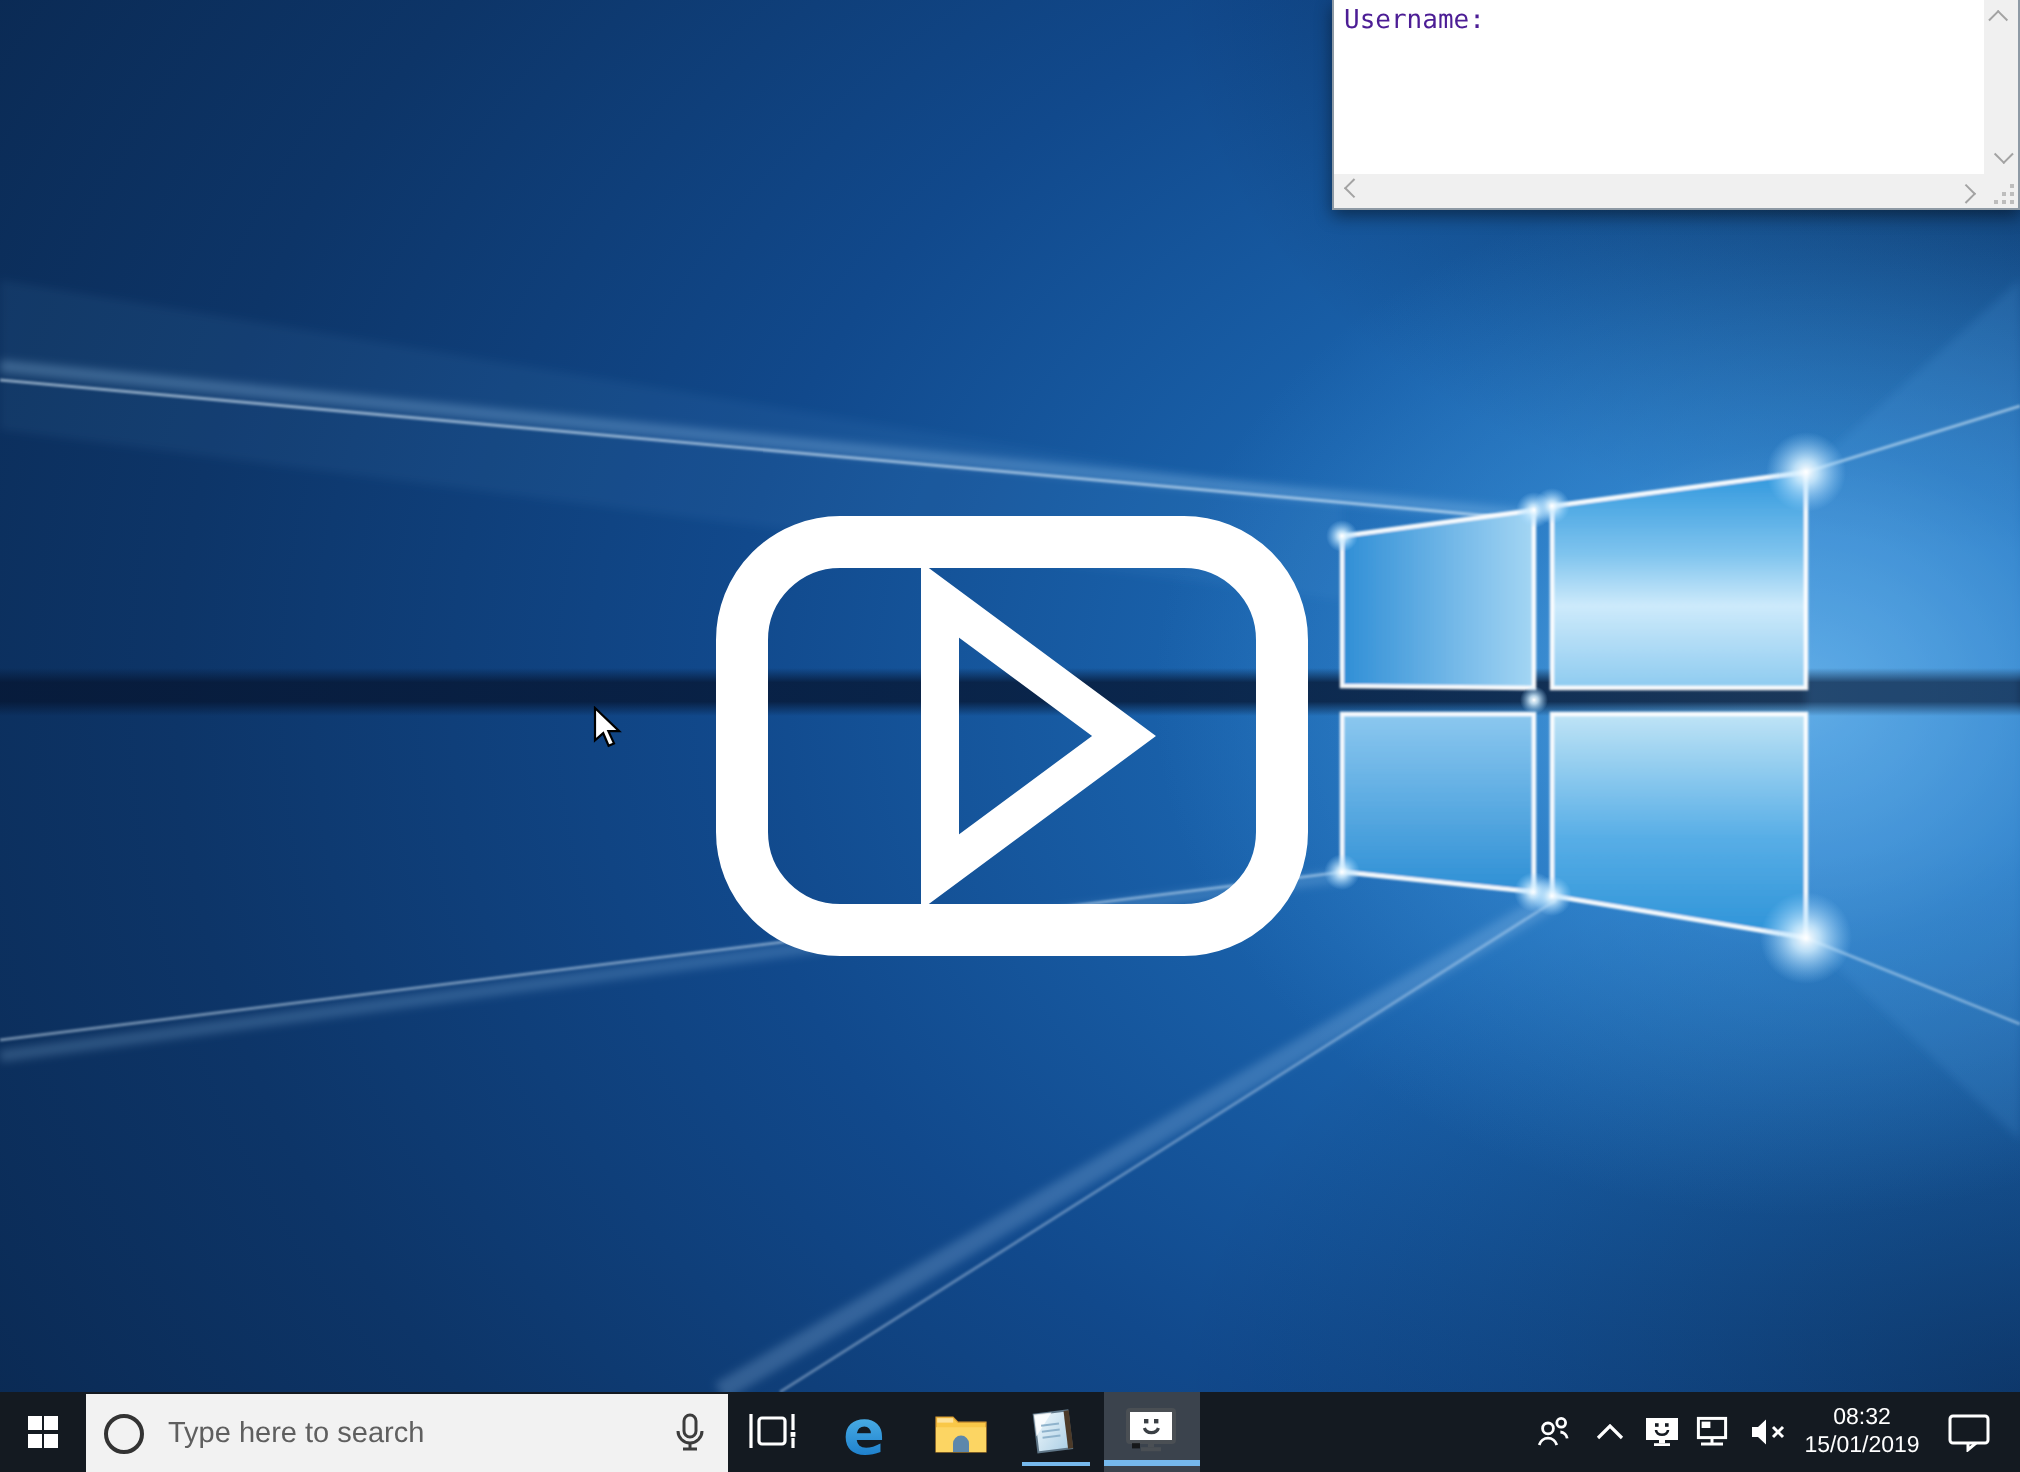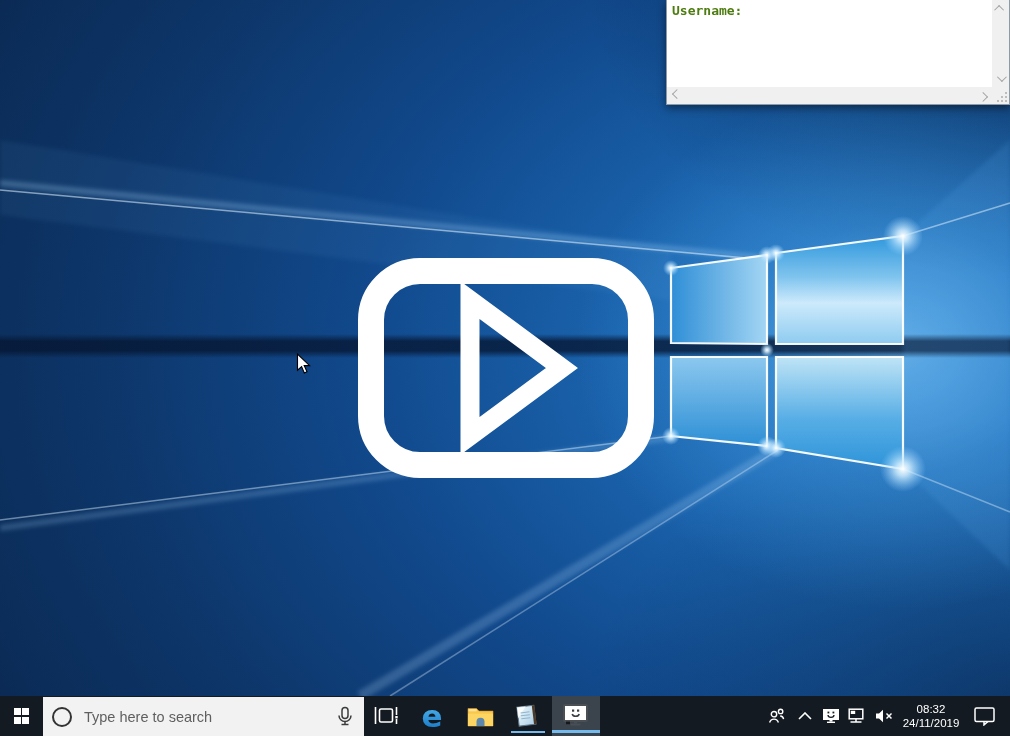--- a/index.html
+++ b/index.html
@@ -21,21 +21,21 @@
 
   
   #notepad-window { position:absolute; left:666px; top:0; width:344px; height:105px;
     background:#fff; border:1px solid #8e9aa5; border-top:none;
     box-shadow:0 3px 8px rgba(0,0,0,.45); display:flex; flex-direction:column; }
   #notepad-menubar { height:19px; background:#fff; display:flex; align-items:center;
     font-size:12px; color:#1b1b1b; padding-left:3px; flex:0 0 auto; }
   #notepad-menubar .menu-item { padding:0 7px; line-height:19px; cursor:default; }
   #notepad-body { flex:1 1 auto; display:flex; min-height:0; }
   #notepad-text { flex:1 1 auto; background:#fff; font-family:"DejaVu Sans Mono","Liberation Mono",monospace;
-    font-size:13px; font-weight:700; color:#4d7c0f; line-height:18px; padding:2px 0 0 5px; overflow:hidden; }
+    font-size:13px; font-weight:400; color:#4c1d95; line-height:18px; padding:2px 0 0 5px; overflow:hidden; }
   .scrollbar-v { flex:0 0 17px; background:#f0f0f0; display:flex; flex-direction:column;
     justify-content:space-between; align-items:center; }
   .scrollbar-h { flex:0 0 17px; background:#f0f0f0; display:flex; align-items:center; }
   .sb-btn { width:17px; height:17px; display:flex; align-items:center; justify-content:center; }
   .chev { width:7px; height:7px; border-left:1.6px solid #a3a3a3; border-top:1.6px solid #a3a3a3; }
   .chev.up    { transform:rotate(45deg)  translateY(2px); }
   .chev.down  { transform:rotate(-135deg) translateY(2px); }
   .chev.left  { transform:rotate(-45deg) translateX(2px); }
   .chev.right { transform:rotate(135deg) translateX(2px); }
   .h-track { flex:1 1 auto; height:17px; }
@@ -321,21 +321,21 @@
       </div>
       <div class="tray-btn" style="width:28px">
         <svg width="18" height="14" viewBox="0 0 18 14">
           <path d="M1,4.5 h3 l4,-3.8 v12.6 l-4,-3.8 h-3 z" fill="#ffffff"></path>
           <line x1="11.5" y1="4.5" x2="16.5" y2="9.5" stroke="#ffffff" stroke-width="1.5"></line>
           <line x1="16.5" y1="4.5" x2="11.5" y2="9.5" stroke="#ffffff" stroke-width="1.5"></line>
         </svg>
       </div>
       <div class="tray-btn" id="clock">
         <div>08:32</div>
-        <div>24/11/2019</div>
+        <div>15/01/2019</div>
       </div>
       <div class="tray-btn" style="width:42px">
         <svg width="22" height="19" viewBox="0 0 22 19">
           <rect x="1" y="1" width="19" height="13.5" rx="1.5" fill="none" stroke="#ffffff" stroke-width="1.5"></rect>
           <path d="M10,14.5 v3.4 l4,-3.4" fill="none" stroke="#ffffff" stroke-width="1.5"></path>
         </svg>
       </div>
     </div>
   </div>
 </div>

